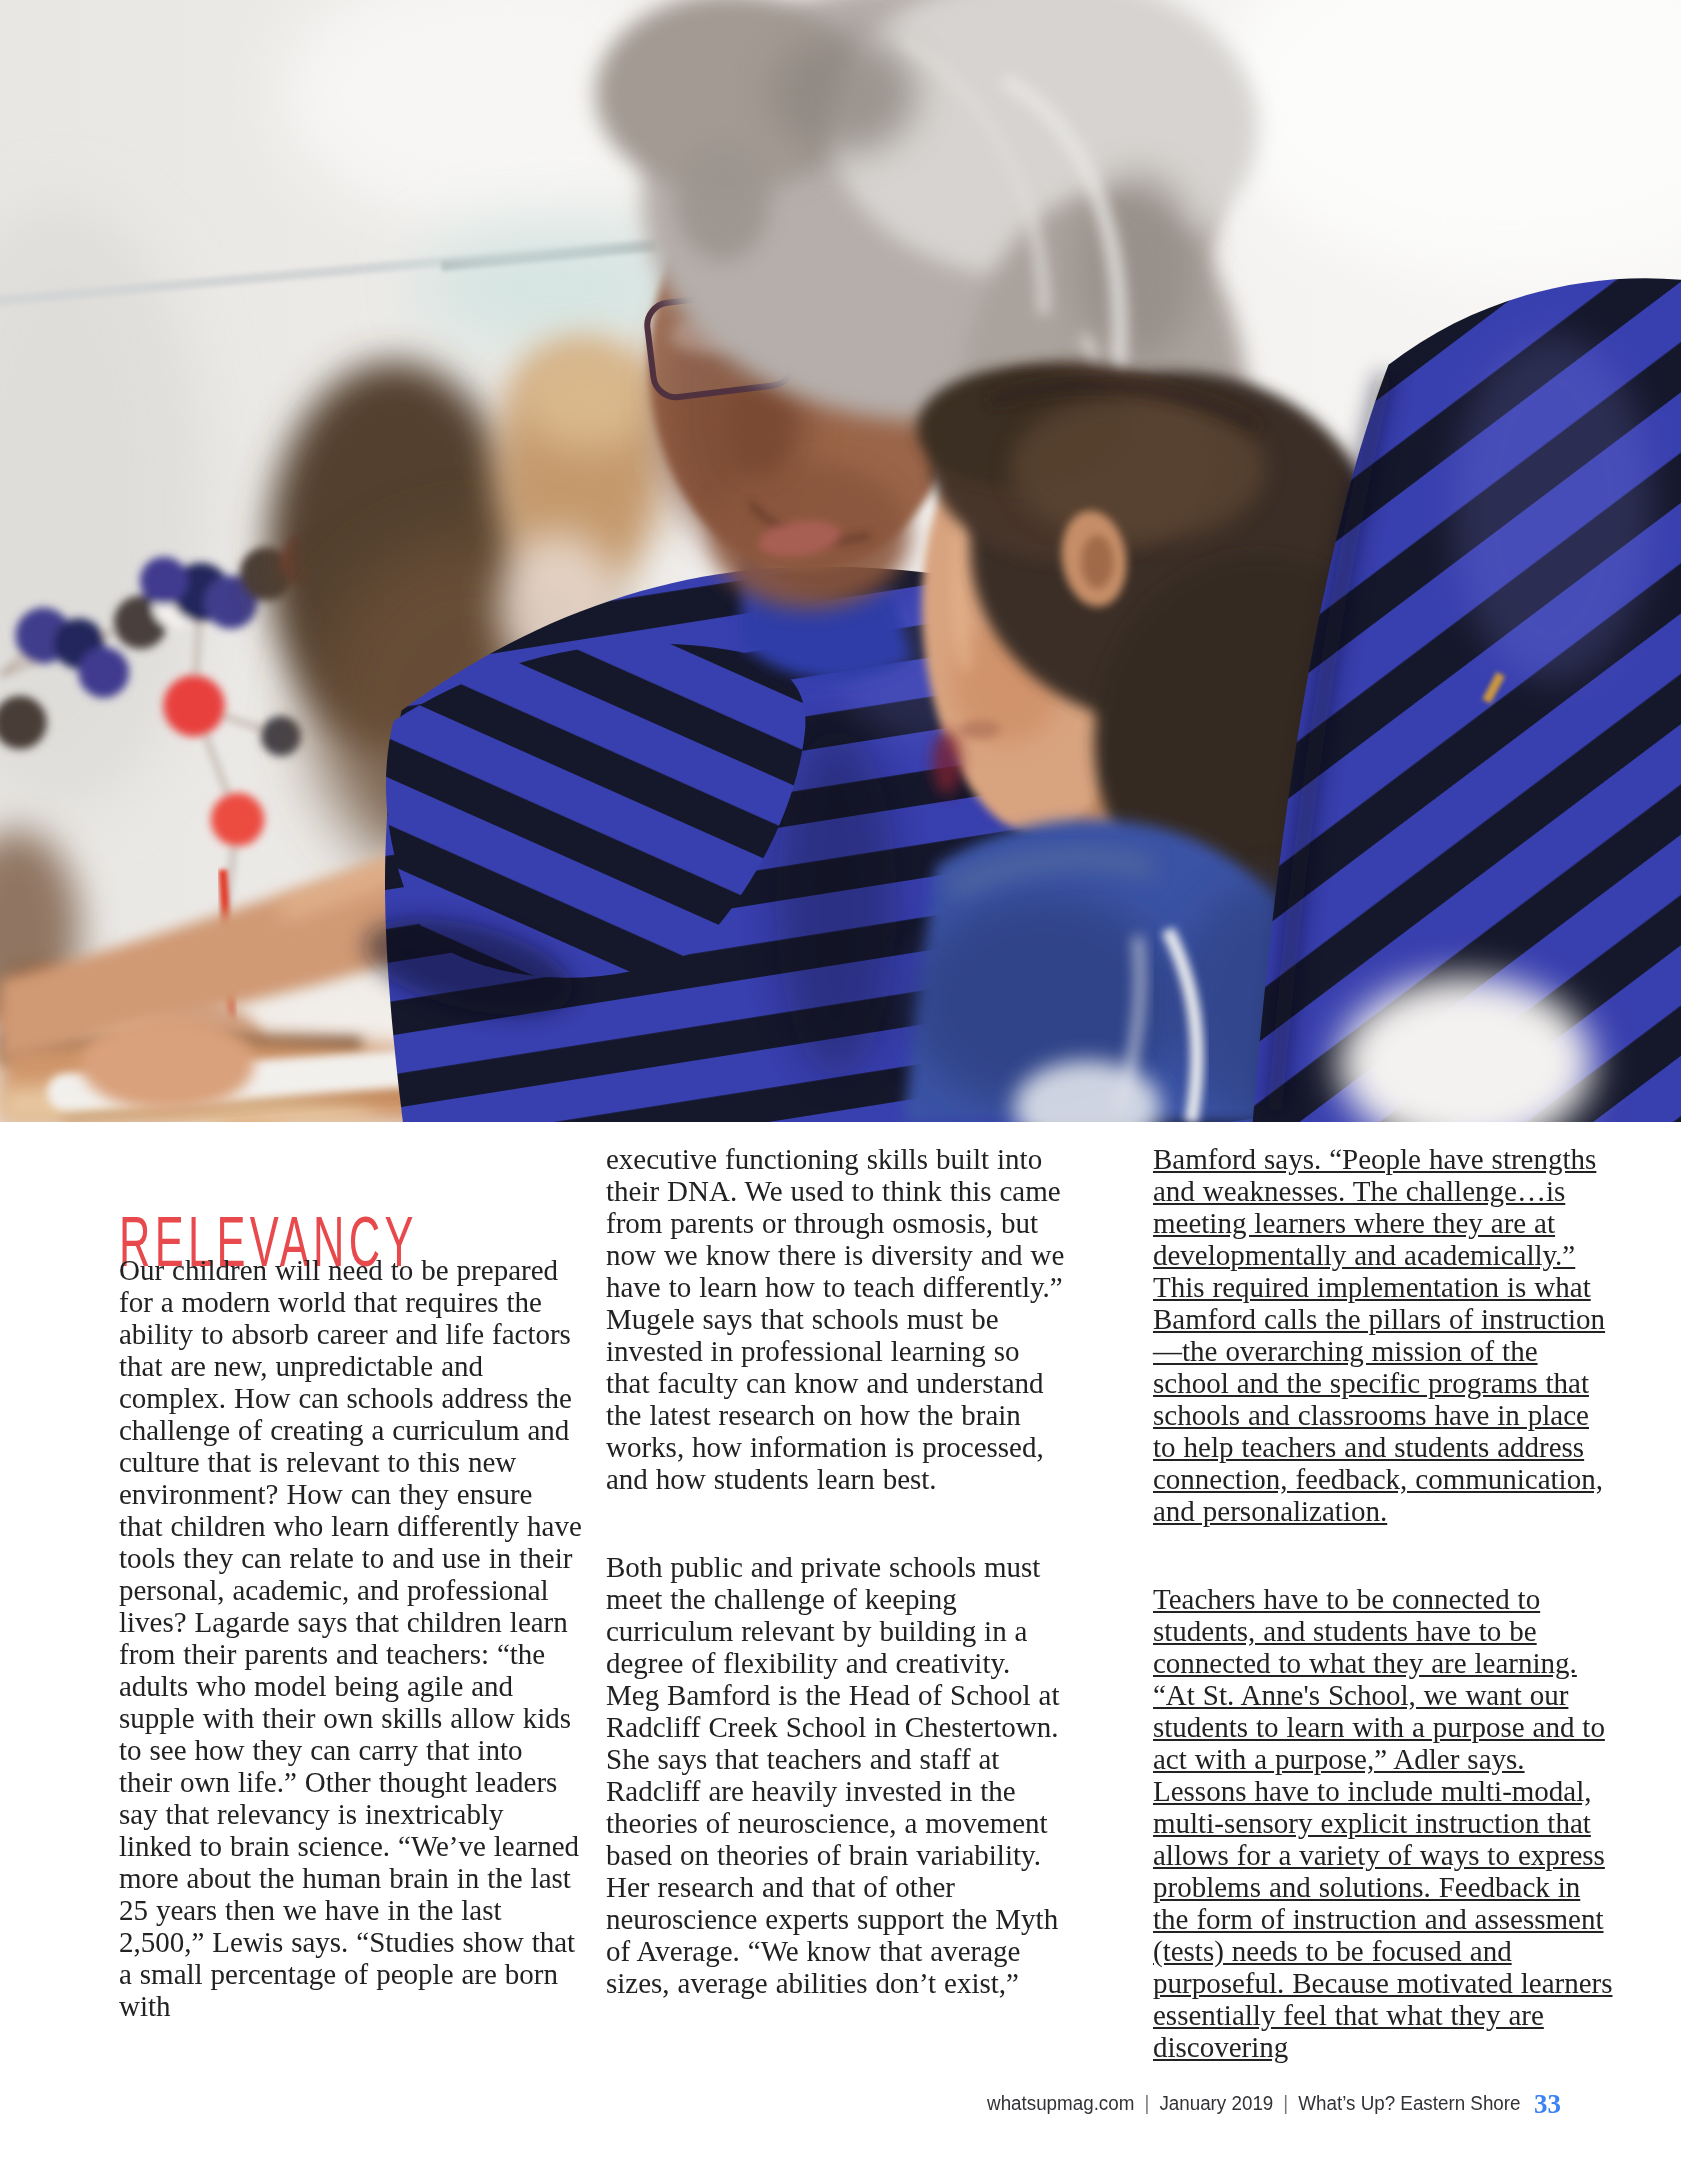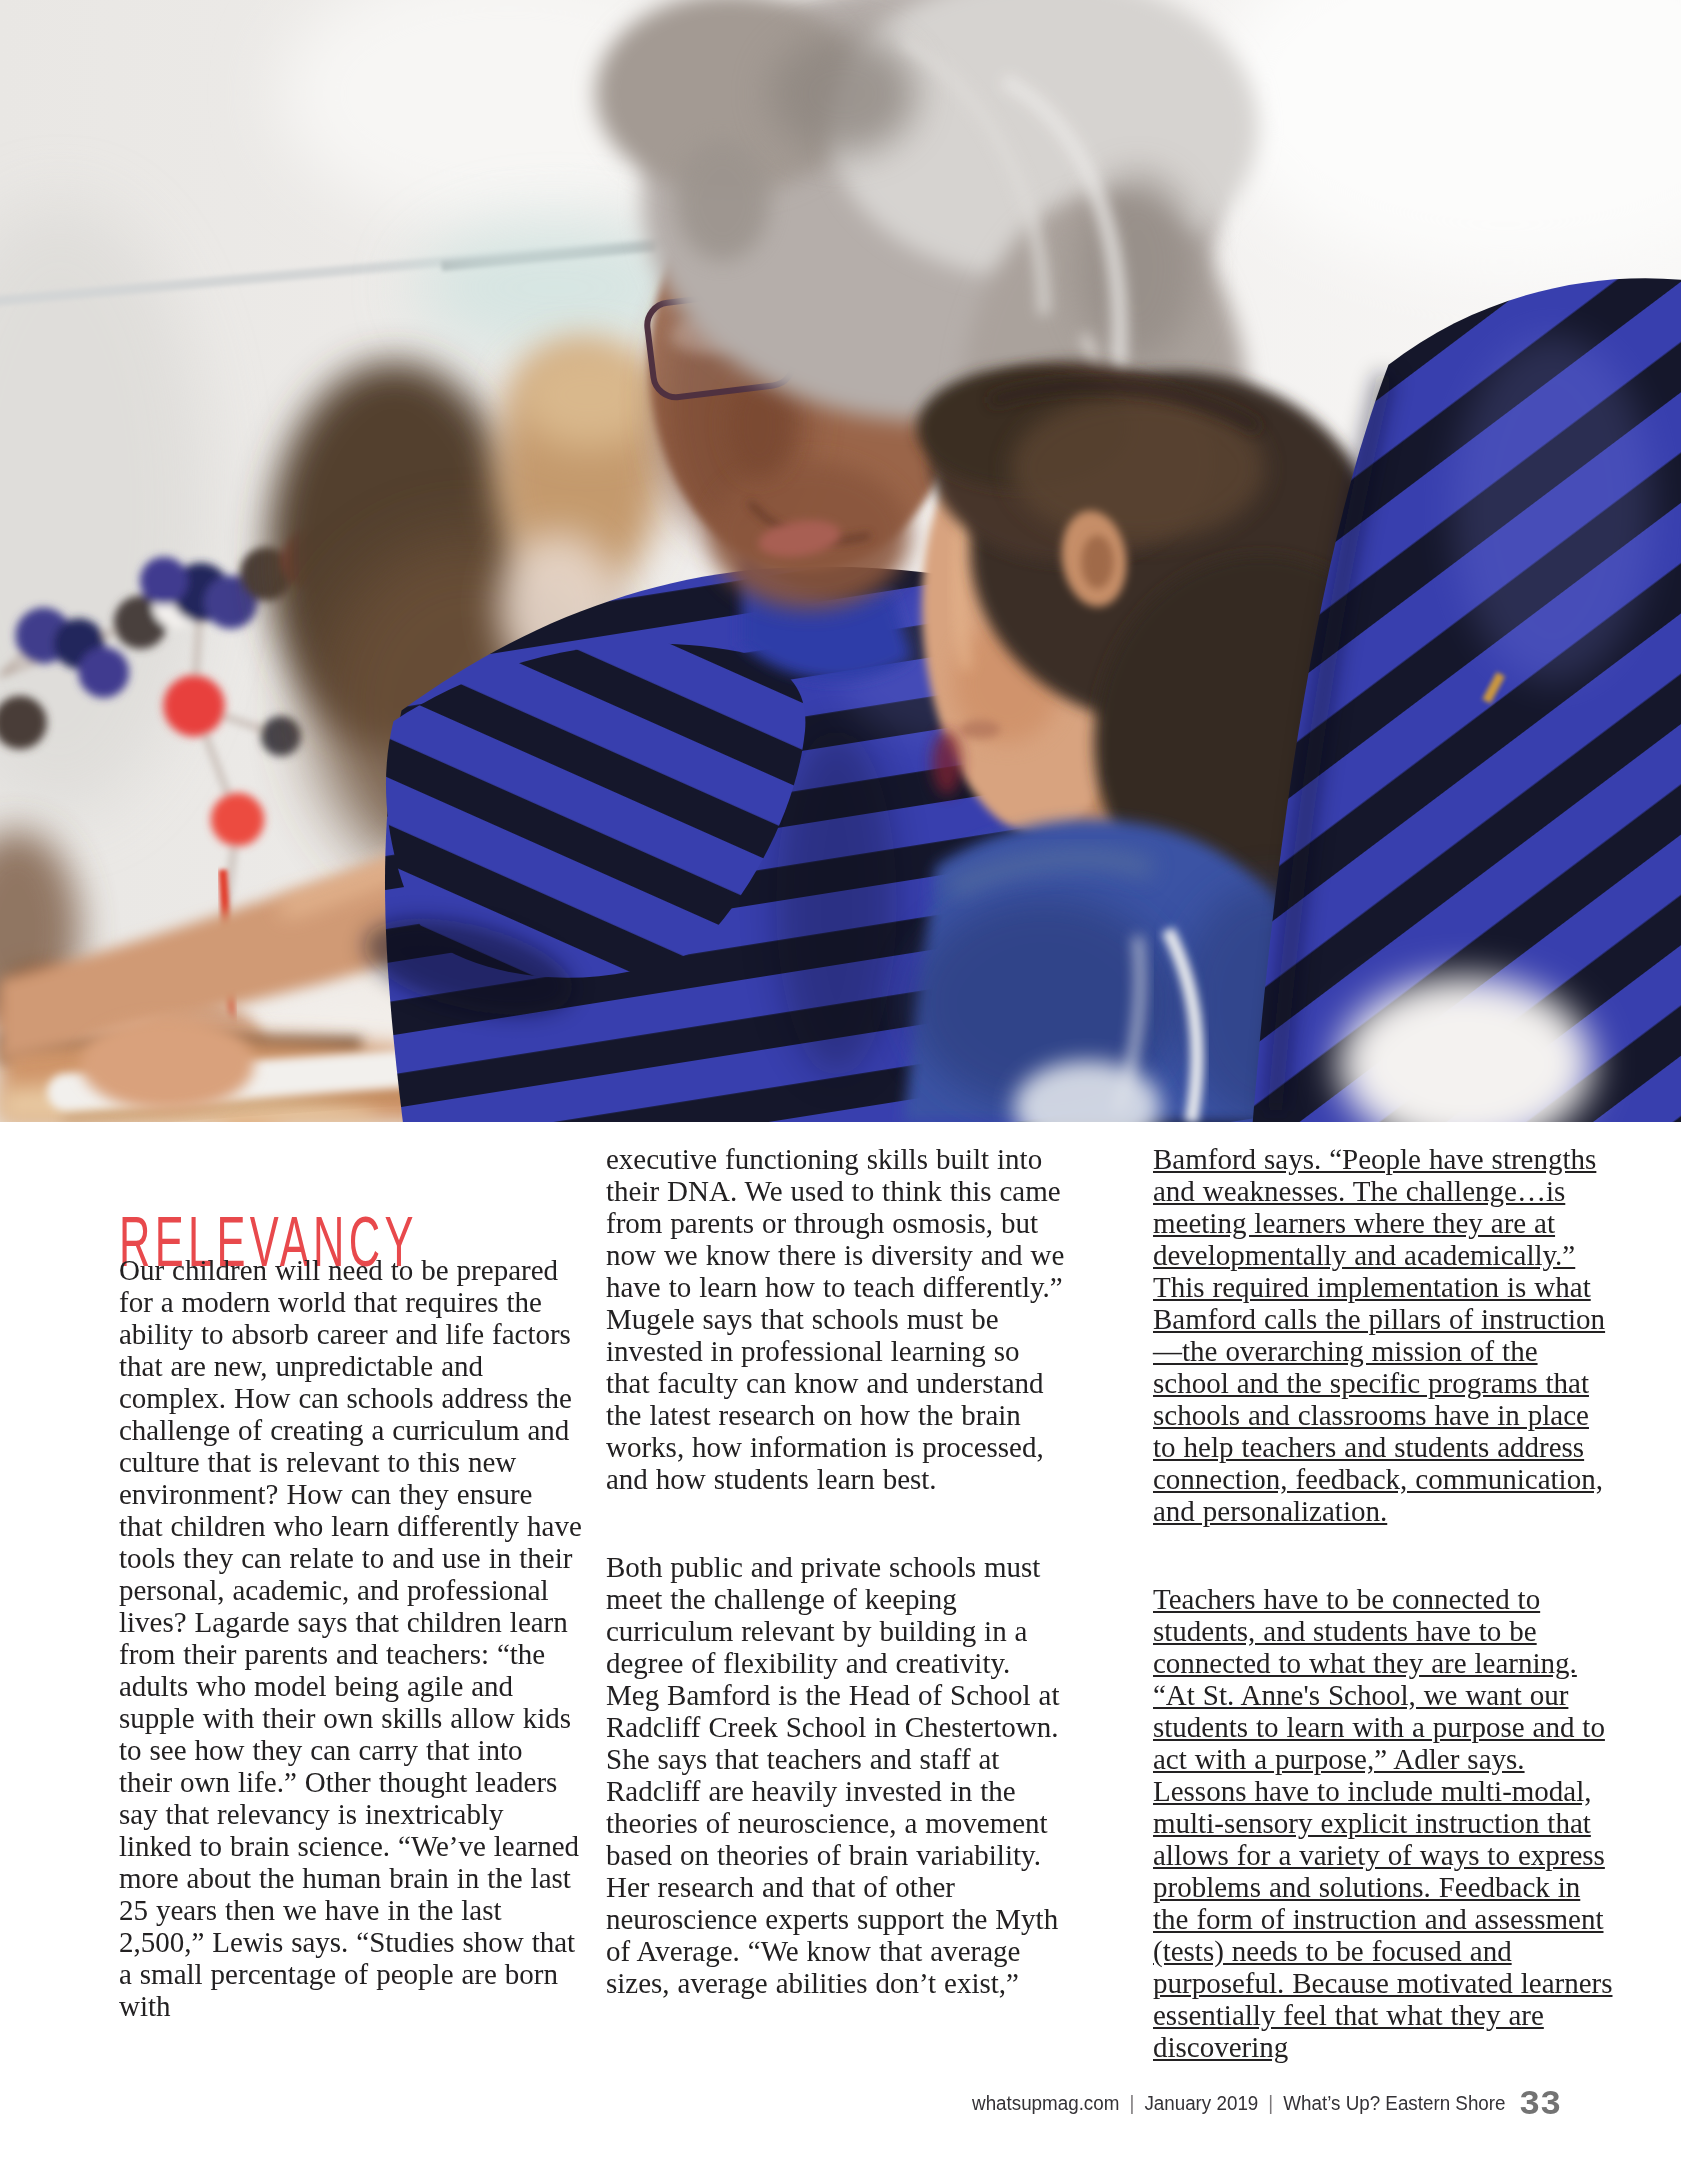--- a/index.html
+++ b/index.html
@@ -18,27 +18,27 @@
   .headline{position:absolute;left:119px;top:1155px;font-family:"Liberation Sans",sans-serif;
        font-weight:400;font-size:70px;letter-spacing:0.10em;color:var(--accent-red);
        transform:scaleX(0.62);transform-origin:left top;white-space:nowrap;}
   .col{position:absolute;width:463px;font-size:29px;line-height:32px;color:var(--body-text);
        text-align:left;word-spacing:0.7px;}
   .col p{margin:0 0 56px 0;}
   .col p:last-child{margin-bottom:0;}
   #col1{left:119px;top:1254px;}
   #col2{left:606px;top:1143px;}
   #col3{left:1153px;top:1143px;text-decoration:underline;}
-  .footer{position:absolute;top:2092px;right:120px;display:flex;align-items:flex-end;
+  .footer{position:absolute;top:2092px;right:120px;display:flex;align-items:center;
        font-family:"Liberation Sans",sans-serif;font-size:20px;color:var(--footer-text);}
   .footer .meta{display:flex;align-items:baseline;gap:10.7px;transform:scaleX(0.94);
        transform-origin:right bottom;white-space:nowrap;}
   .footer .sep{color:#7b787a;font-weight:300;}
-  .footer .pagenum{font-family:Liberation Mono, monospace;font-weight:700;font-size:35px;
-       color:#737373;margin-left:13.4px;line-height:20px;}
+  .footer .pagenum{font-family:Liberation Serif, serif;font-weight:700;font-size:27px;
+       color:#3b82f6;margin-left:13.4px;line-height:20px;}
 </style>
 </head>
 <body>
 
 <div class="photo">
 <svg viewBox="0 0 2512 1677" width="1681" height="1122" preserveAspectRatio="none" aria-hidden="true">
   <defs>
     <filter id="b3" x="-40%" y="-40%" width="180%" height="180%">
           <feGaussianBlur stdDeviation="3"></feGaussianBlur>
         </filter>

